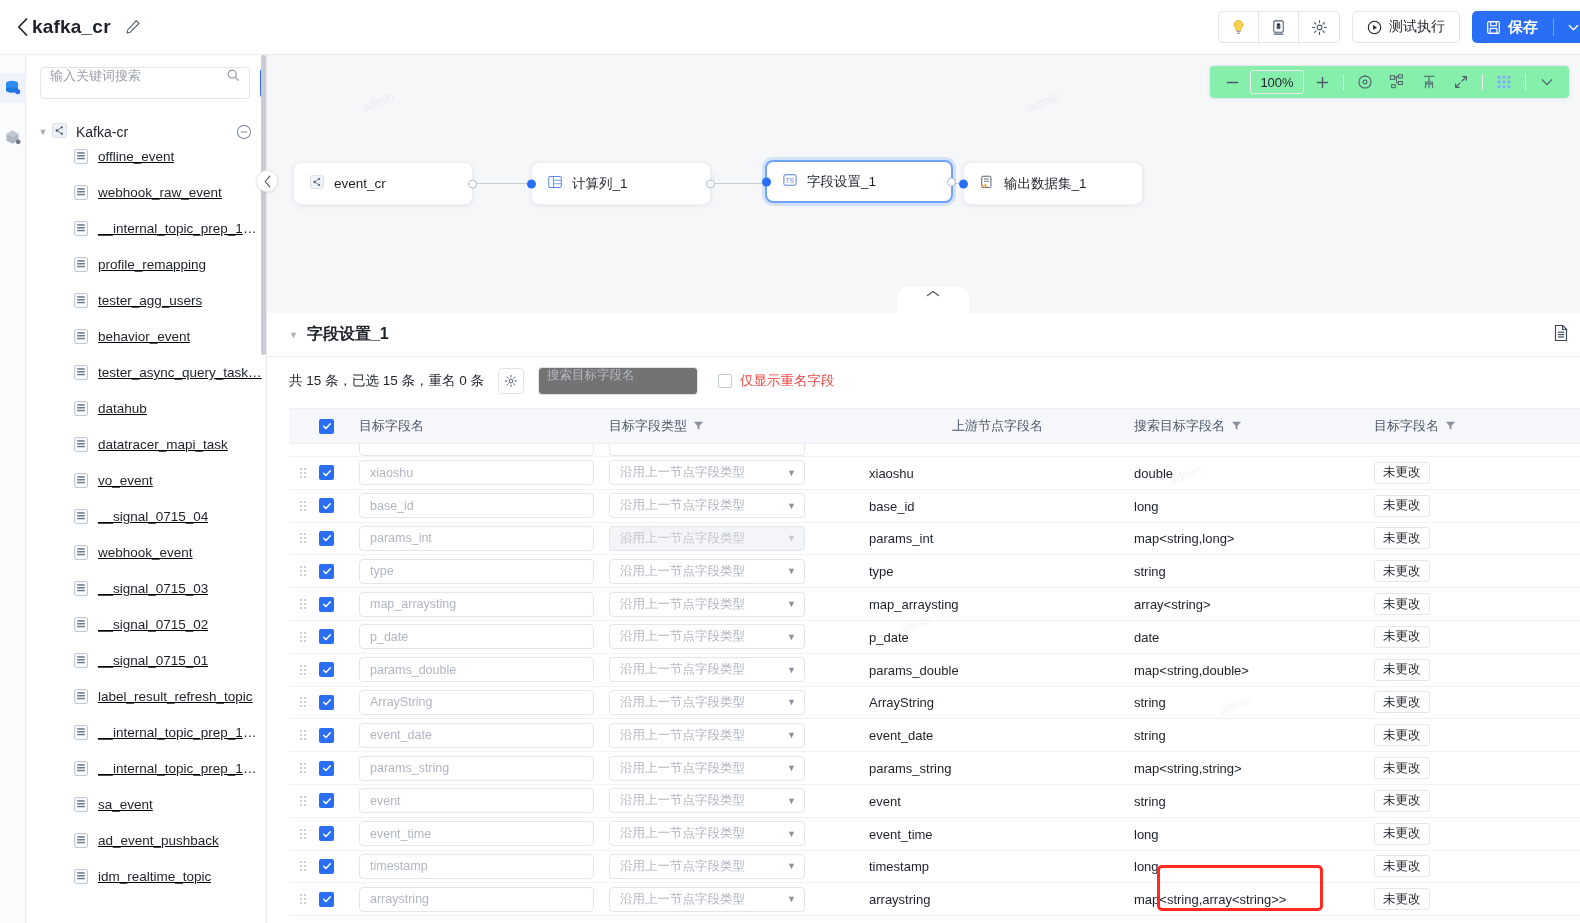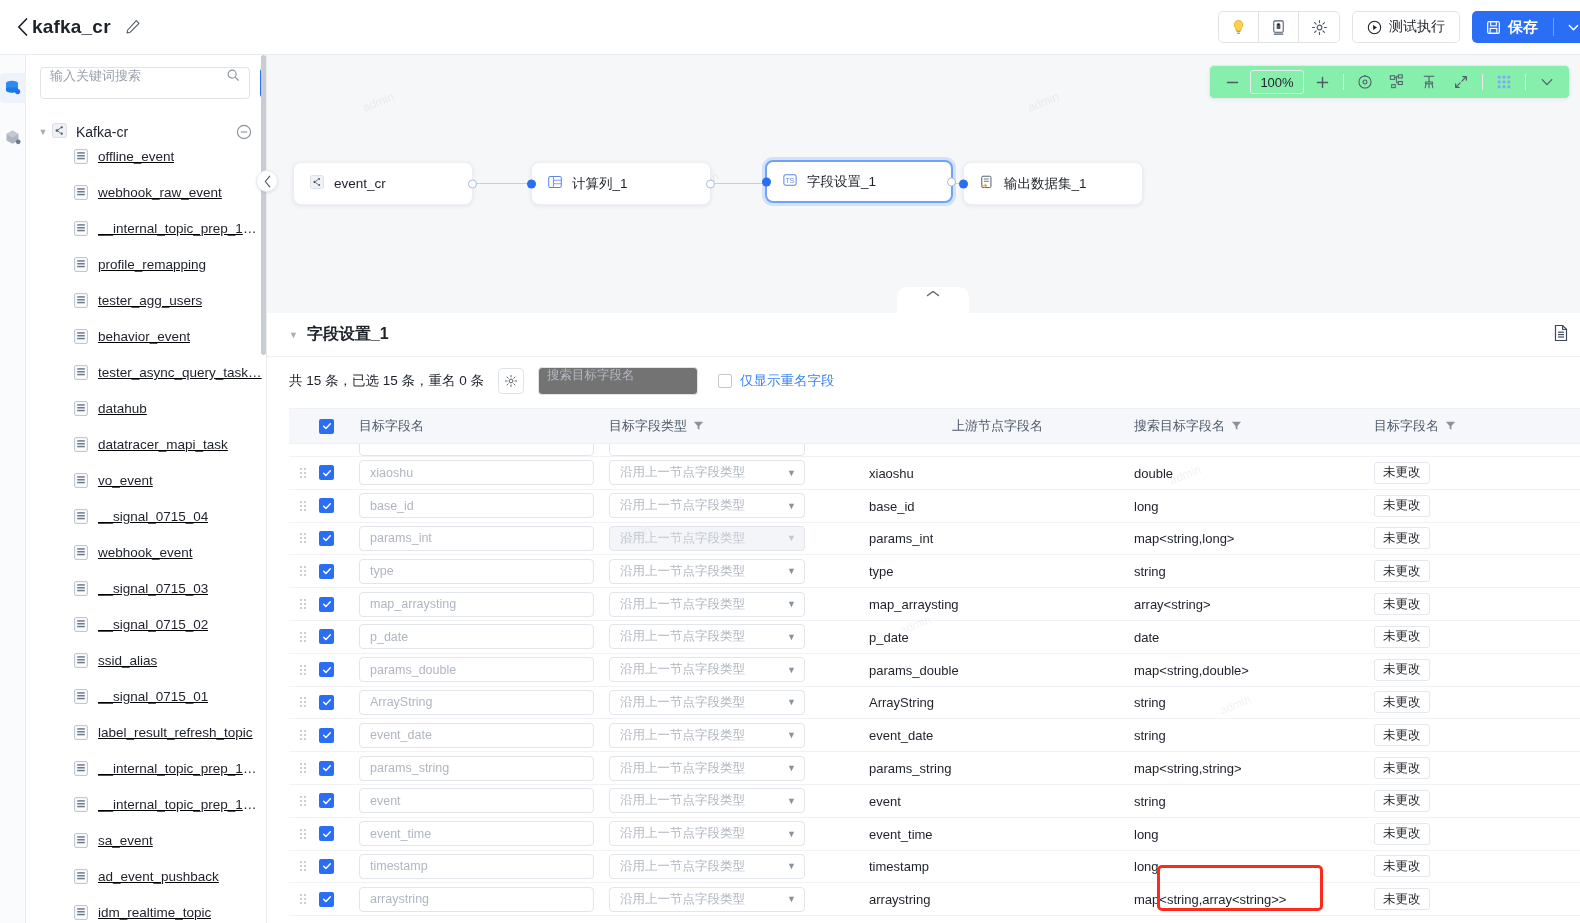--- a/index.html
+++ b/index.html
@@ -187,21 +187,21 @@
   }
   .tbl-search input {
     border: none; outline: none; flex: 1; font-size: 12.5px; color: #1d2129;
     font-family: inherit; background: transparent;
   }
   .tbl-search input::placeholder { color: #b4b9c2; }
   .chk-dup { display: flex; align-items: center; gap: 8px; margin-left: 6px; cursor: pointer; }
   .chk-box {
     width: 14px; height: 14px; border: 1px solid #c3c8d0; border-radius: 2px; background: #fff;
   }
-  .chk-dup .ctext { font-size: 13.5px; color: #3b82f6; }
+  .chk-dup .ctext { font-size: 13.5px; color: #ef4444; }
 
   
   .table-wrap { position: absolute; left: 22px; top: 95px; width: 1291px; height: 515px; overflow: hidden; }
   .thead {
     height: 36px; background: #f5f7fa; display: flex; align-items: center;
     border-top: 1px solid #eef0f3; border-bottom: 1px solid #eef0f3;
   }
   .th { font-size: 13px; color: #4e5969; display: flex; align-items: center; gap: 6px; }
   .c-drag   { width: 30px; flex: none; }
   .c-check  { width: 32px; flex: none; display: flex; align-items: center; }
@@ -498,29 +498,20 @@
             <span class="label">__signal_0715_03</span>
           </div>
           <div class="tree-item">
             <span><svg width="14" height="15" viewBox="0 0 14 15">
                 <rect x="0.6" y="0.6" width="12.8" height="13.8" rx="1.2" fill="#fbfcfd" stroke="#b9c2cf" stroke-width="1"></rect>
                 <rect x="3.2" y="3.2" width="7.6" height="1.5" fill="#6c7a8c"></rect>
                 <rect x="3.2" y="6.0" width="7.6" height="1.5" fill="#6c7a8c"></rect>
                 <rect x="3.2" y="8.8" width="7.6" height="1.5" fill="#6c7a8c"></rect>
               </svg></span>
             <span class="label">__signal_0715_02</span>
-          </div>
-          <div class="tree-item">
-            <span><svg width="14" height="15" viewBox="0 0 14 15">
-                <rect x="0.6" y="0.6" width="12.8" height="13.8" rx="1.2" fill="#fbfcfd" stroke="#b9c2cf" stroke-width="1"></rect>
-                <rect x="3.2" y="3.2" width="7.6" height="1.5" fill="#6c7a8c"></rect>
-                <rect x="3.2" y="6.0" width="7.6" height="1.5" fill="#6c7a8c"></rect>
-                <rect x="3.2" y="8.8" width="7.6" height="1.5" fill="#6c7a8c"></rect>
-              </svg></span>
-            <span class="label">ssid_alias</span>
           </div>
           <div class="tree-item">
             <span><svg width="14" height="15" viewBox="0 0 14 15">
                 <rect x="0.6" y="0.6" width="12.8" height="13.8" rx="1.2" fill="#fbfcfd" stroke="#b9c2cf" stroke-width="1"></rect>
                 <rect x="3.2" y="3.2" width="7.6" height="1.5" fill="#6c7a8c"></rect>
                 <rect x="3.2" y="6.0" width="7.6" height="1.5" fill="#6c7a8c"></rect>
                 <rect x="3.2" y="8.8" width="7.6" height="1.5" fill="#6c7a8c"></rect>
               </svg></span>
             <span class="label">__signal_0715_01</span>
           </div>

